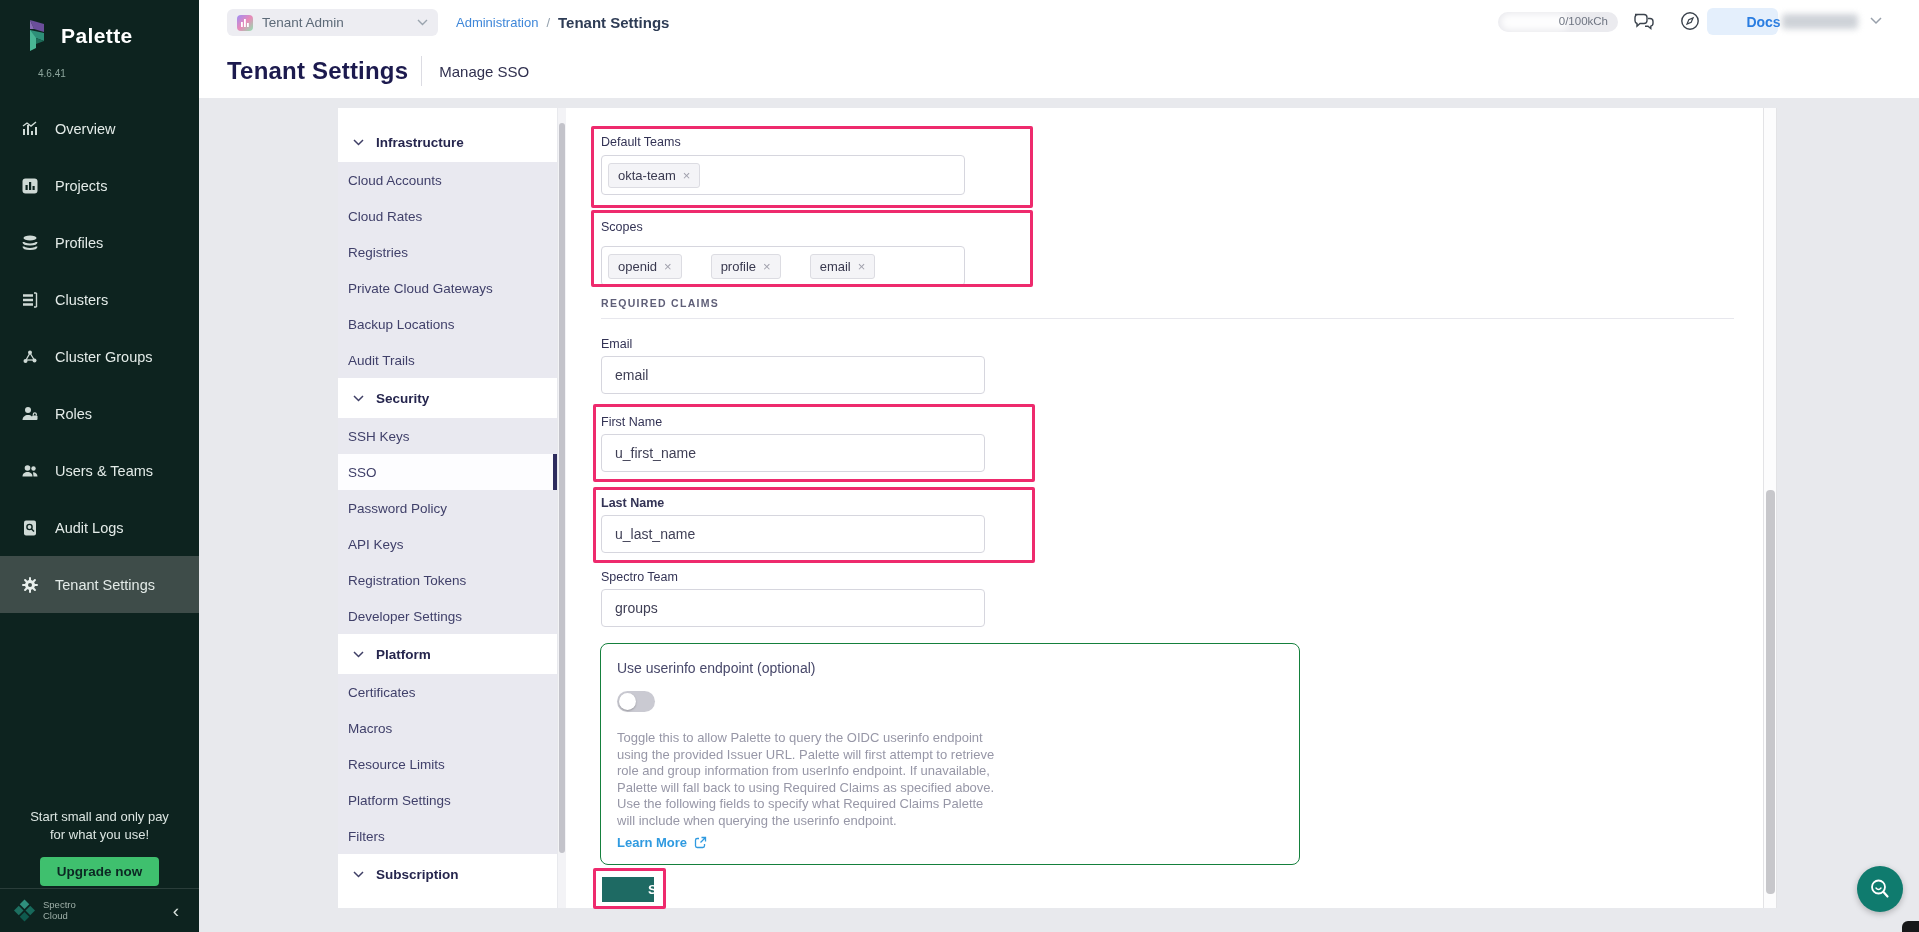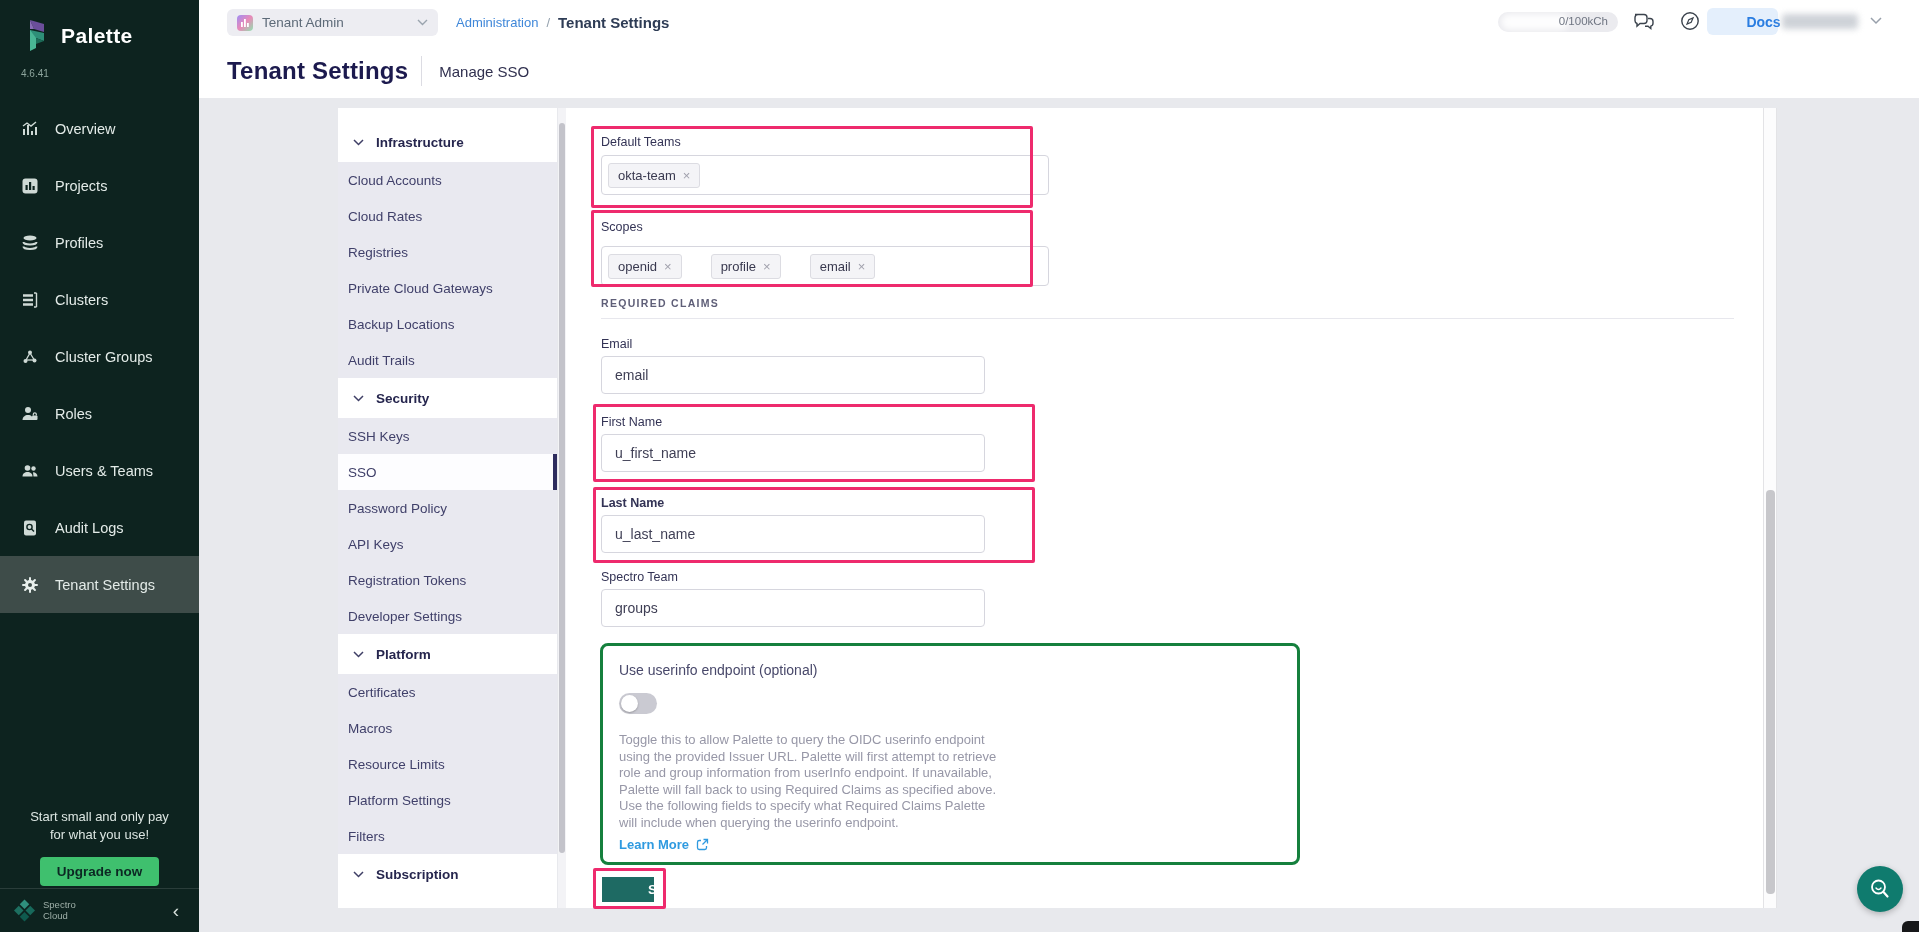--- a/index.html
+++ b/index.html
@@ -4,21 +4,21 @@
 <style>
   * { margin:0; padding:0; box-sizing:border-box; }
   html,body { width:1919px; height:932px; overflow:hidden; }
   body { font-family:"Liberation Sans", sans-serif; }
   .app { position:relative; width:1919px; height:932px; background:#e8e9ed; overflow:hidden; }
 
   
   .sidebar { position:absolute; left:0; top:0; width:199px; height:932px; background:#0d231f; z-index:5; }
   .logo-row { display:flex; align-items:center; gap:9px; padding:18px 0 0 20px; }
   .logo-word { color:#ffffff; font-size:21px; font-weight:700; letter-spacing:.4px; }
-  .version { margin:14px 0 0 21px; font-size:10px; color:#8da59d; }
+  .version { margin:14px 0 0 38px; font-size:10px; color:#8da59d; }
   .nav { position:absolute; top:100px; left:0; right:0; }
   .nav-item { height:57px; display:flex; align-items:center; gap:16px; padding-left:21px; cursor:pointer; }
   .nav-item .lbl { color:#e3ebe8; font-size:14.5px; }
   .nav-item.active { background:#3e4c49; }
   .nav-icon { width:18px; height:18px; flex:0 0 18px; }
   .promo { position:absolute; bottom:46px; left:0; right:0; text-align:center; }
   .promo-text { color:#dce6e2; font-size:13px; line-height:18px; }
   .promo-btn { display:inline-block; margin-top:13px; padding:7px 17px; background:#3fc06e; color:#0c2723; font-size:13.5px; font-weight:700; border:none; border-radius:4px; cursor:pointer; }
   .side-footer { position:absolute; bottom:0; left:0; right:0; height:44px; border-top:1px solid rgba(255,255,255,.12); display:flex; align-items:center; padding:0 20px 0 13px; }
   .sc-text { margin-left:7px; font-size:9.5px; line-height:10.5px; color:#9fb0a9; }
@@ -52,27 +52,27 @@
   .sec-header .sh-lbl { font-size:13.5px; font-weight:700; color:#26264e; }
   .menu-item { height:36px; background:#e9e9f0; display:flex; align-items:center; padding-left:10px; font-size:13.5px; color:#40406a; cursor:pointer; position:relative; }
   .menu-item.active { background:#fdfdff; }
   .menu-item.active::after { content:""; position:absolute; right:0; top:0; bottom:0; width:4px; background:#2e2c5e; }
   .settings-scrollbar { position:absolute; left:558px; top:108px; width:8px; height:800px; background:#f3f3f6; z-index:2; }
   .settings-scrollbar .thumb { position:absolute; left:1px; top:15px; width:6px; height:730px; background:#c3c3ca; border-radius:3px; }
 
   
   .form-panel { position:absolute; left:566px; top:108px; width:1197px; height:800px; background:#ffffff; z-index:1; }
   .f-label { position:absolute; left:35px; font-size:12.5px; color:#333355; }
-  .tag-input { position:absolute; left:35px; width:448px; height:40px; background:#fff; border:1px solid #d6d6de; border-radius:4px; display:flex; align-items:center; gap:8px; padding:0 6px; }
+  .tag-input { position:absolute; left:35px; width:364px; height:40px; background:#fff; border:1px solid #d6d6de; border-radius:4px; display:flex; align-items:center; gap:8px; padding:0 6px; }
   .chip { display:flex; align-items:center; gap:7px; background:#f4f4f7; border:1px solid #dcdce2; border-radius:3px; padding:4px 9px; font-size:13px; color:#39394f; }
   .chip .x { color:#a0a0ac; font-size:13px; cursor:pointer; line-height:1; }
   .claims-title { position:absolute; left:35px; top:189px; font-size:10.5px; font-weight:700; letter-spacing:1.3px; color:#5f5f78; }
   .claims-div { position:absolute; left:35px; top:210px; width:1133px; height:1px; background:#e7e7ed; }
   .text-input { position:absolute; left:35px; width:384px; height:38px; border:1px solid #d6d6de; border-radius:4px; padding:0 13px; font-size:14px; color:#3f3f55; font-family:"Liberation Sans",sans-serif; background:#fff; outline:none; }
-  .uinfo-card { position:absolute; left:34px; top:535px; width:700px; height:222px; border:3px solid #15803d; border-radius:8px; padding:16px; }
+  .uinfo-card { position:absolute; left:34px; top:535px; width:700px; height:222px; border:1px solid #15803d; border-radius:8px; padding:16px; }
   .uinfo-title { font-size:14px; color:#48486a; }
   .toggle { position:relative; width:38px; height:21px; background:#cacad2; border-radius:11px; margin-top:15px; cursor:pointer; }
   .toggle .knob { position:absolute; left:2px; top:2px; width:17px; height:17px; background:#ffffff; border-radius:50%; box-shadow:0 1px 2px rgba(0,0,0,.25); }
   .uinfo-desc { margin-top:18px; width:382px; font-size:13px; line-height:16.5px; color:#9797a7; }
   .learn-row { margin-top:6px; display:flex; align-items:center; gap:7px; cursor:pointer; }
   .learn-lbl { font-size:13px; font-weight:700; color:#2f9ae0; }
   .save-btn { position:absolute; left:36px; top:769px; width:52px; height:25px; background:#1e6a63; color:#ffffff; border:none; border-radius:0; font-size:13.5px; font-weight:700; cursor:pointer; font-family:"Liberation Sans",sans-serif;padding-left:46px; }
 
   
   .right-scrollbar { position:absolute; left:1763px; top:108px; width:14px; height:800px; background:#fcfcfd; border-left:1px solid #e3e3e6; border-right:1px solid #e3e3e6; z-index:2; }

